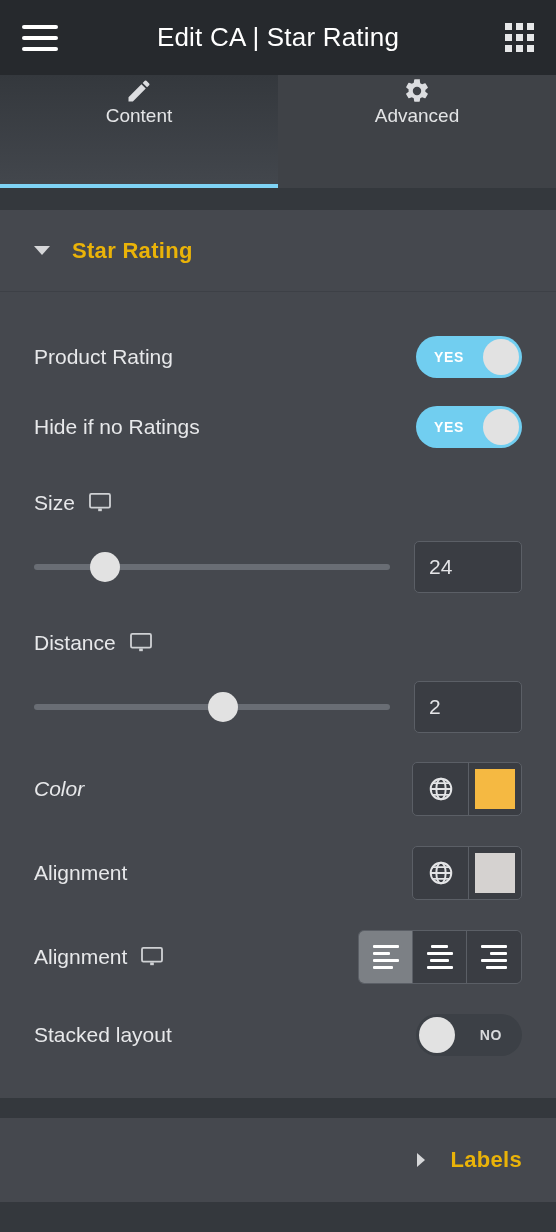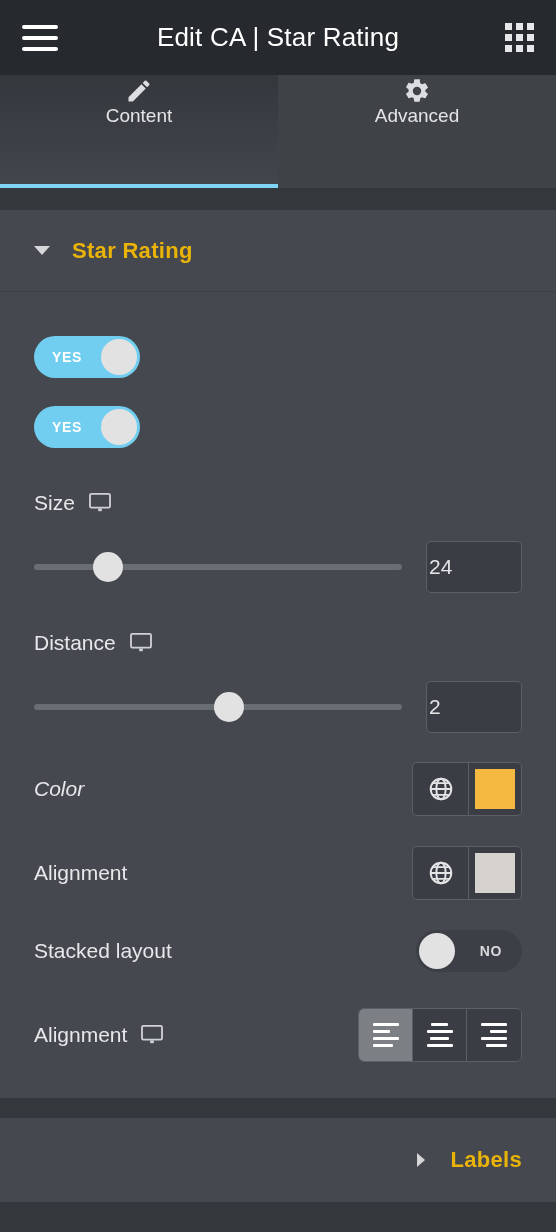--- a/index.html
+++ b/index.html
@@ -80,23 +80,23 @@
   .toggle.on .knob { right: 3px; }
   .toggle.off .knob { left: 3px; }
 
   
   .slider-row { display: flex; align-items: center; justify-content: space-between; }
   .slider-wrap { flex: 1; position: relative; height: 34px; display: flex; align-items: center;
     margin-right: 24px; cursor: pointer; }
   .track { width: 100%; height: 6px; border-radius: 3px; background: #696d74; }
   .thumb { position: absolute; width: 30px; height: 30px; border-radius: 50%; background: #e2e2e2;
     transform: translateX(-50%); }
-  .num-box { width: 96px; height: 52px; border: 1px solid #5b5f66; border-radius: 5px;
+  .num-box { width: 108px; height: 52px; border: 1px solid #5b5f66; border-radius: 5px;
     background: #3a3d43; color: #e4e5e7; font-size: 21px; display: flex; align-items: center;
-    padding: 0 2px; cursor: text; }
+    padding: 0 14px; cursor: text; }
 
   
   .color-ctrl { display: flex; border: 1px solid #5b5f66; border-radius: 5px; overflow: hidden;
     background: #3a3d43; }
   .color-globe { width: 56px; height: 52px; display: flex; align-items: center; justify-content: center;
     border-right: 1px solid #5b5f66; cursor: pointer; }
   .color-swatch { width: 52px; height: 52px; display: flex; align-items: center; justify-content: center;
     cursor: pointer; }
   .color-swatch i { display: block; width: 40px; height: 40px; }
 
@@ -173,27 +173,29 @@
   <div class="panel">
 
     <div class="section-head">
       <span class="caret-down"></span>
       <span class="section-title">Star Rating</span>
     </div>
 
     <div class="rows">
 
       <div class="row r-toggle1">
+        <span class="row-label">Product Rating</span>
         <span class="toggle on">
           <span class="txt">YES</span>
           <span class="knob"></span>
         </span>
       </div>
 
       <div class="row r-toggle2">
+        <span class="row-label">Hide if no Ratings</span>
         <span class="toggle on">
           <span class="txt">YES</span>
           <span class="knob"></span>
         </span>
       </div>
 
       <div class="row r-sizelabel">
         <span class="row-label">
           <span>Size</span>
           <span class="monitor-icon">
@@ -262,28 +264,20 @@
               <line x1="4.3" y1="6.6" x2="19.7" y2="6.6" stroke="#e3e4e6" stroke-width="1.5"></line>
               <line x1="4.3" y1="17.4" x2="19.7" y2="17.4" stroke="#e3e4e6" stroke-width="1.5"></line>
             </svg>
           </span>
           <span class="color-swatch">
             <i id="bg-swatch-fill" style="background: rgb(213, 210, 208);"></i>
           </span>
         </span>
       </div>
 
-      <div class="row r-stacked">
-        <span class="row-label">Stacked layout</span>
-        <span class="toggle off">
-          <span class="txt">NO</span>
-          <span class="knob"></span>
-        </span>
-      </div>
-
       <div class="row r-align">
         <span class="row-label">
           <span>Alignment</span>
           <span class="monitor-icon">
             <svg width="22" height="20" viewBox="0 0 24 22">
               <rect x="1" y="1" width="22" height="15" rx="1.5" fill="none" stroke="#cfd1d4" stroke-width="2"></rect>
               <rect x="10" y="17" width="4" height="3" fill="#cfd1d4"></rect>
             </svg>
           </span>
         </span>
@@ -308,20 +302,28 @@
             <span class="bars a-right">
                 <b></b>
                 <b></b>
                 <b></b>
                 <b></b>
               </span>
           </span>
         </span>
       </div>
 
+      <div class="row r-stacked">
+        <span class="row-label">Stacked layout</span>
+        <span class="toggle off">
+          <span class="txt">NO</span>
+          <span class="knob"></span>
+        </span>
+      </div>
+
     </div>
     <div class="panel-bottom-pad"></div>
   </div>
 
   <div class="sep"></div>
 
   <div class="labels-sec">
     <span class="caret-right"></span>
     <span class="section-title">Labels</span>
   </div>

